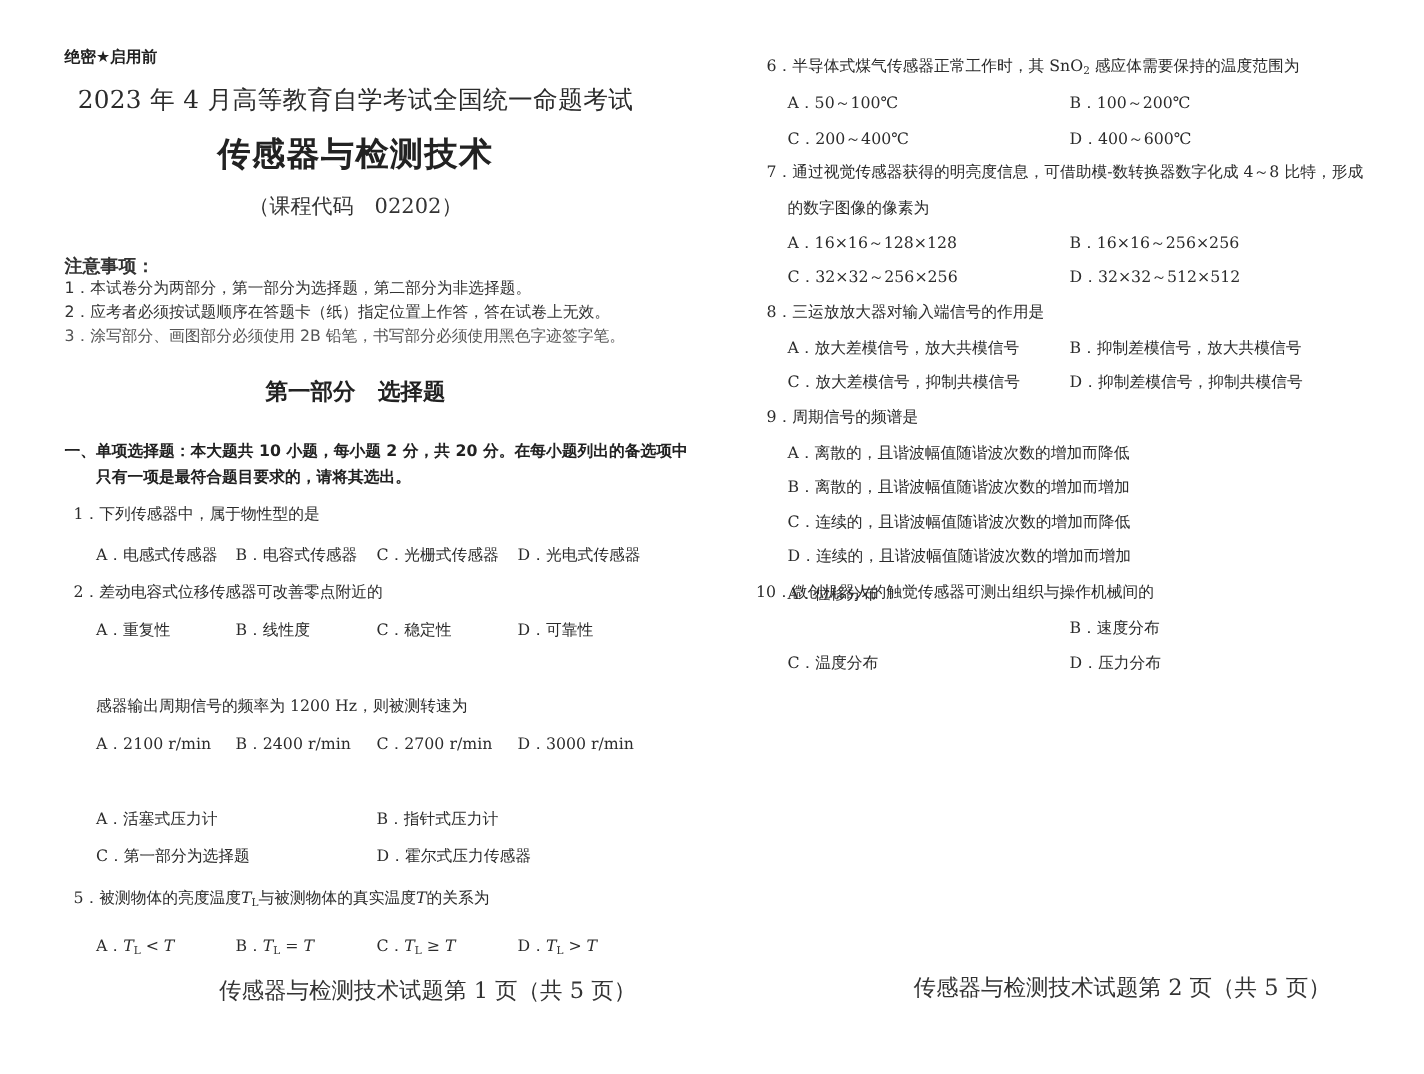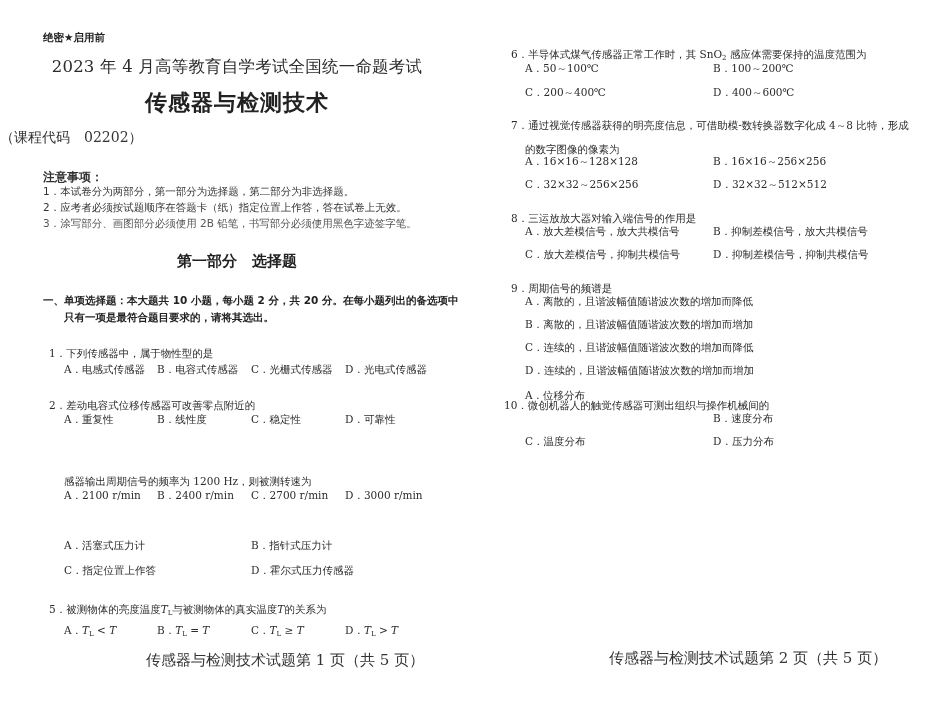--- a/index.html
+++ b/index.html
@@ -5,27 +5,27 @@
   * { box-sizing: border-box; margin: 0; padding: 0; }
   html, body { width: 949px; height: 716px; background: #ffffff; overflow: hidden; }
   body { position: relative; font-family: "DejaVu Serif", "Liberation Serif", serif; color: #2a2a2a; }
   .page { position: absolute; top: 0; height: 540px; }
   #page-left { left: 0; width: 474px; }
   #page-right { left: 474px; width: 475px; }
   .abs { position: absolute; white-space: nowrap; }
   .secret { left: 43px; top: 31px; font-family: "DejaVu Sans", sans-serif; font-size: 10.5px; font-weight: bold; color: #222; }
   .exam-title { left: 0; width: 474px; text-align: center; top: 56px; font-size: 16.5px; color: #2b2b2b; letter-spacing: 0.2px; }
   .subject-title { left: 0; width: 474px; text-align: center; top: 88px; font-size: 22px; font-weight: bold; color: #222; font-family: "DejaVu Sans", sans-serif; letter-spacing: 1px; }
-  .course-code { left: 0; width: 474px; top: 129px; font-size: 14px; color: #333; }
+  .course-code { left: 0; width: 474px; text-align: center; top: 129px; font-size: 14px; color: #333; }
   .notice-head { left: 43px; top: 169px; font-family: Liberation Sans, sans-serif; font-size: 12px; font-weight: bold; color: #333; }
   .notice { left: 43px; font-family: "DejaVu Sans", sans-serif; font-size: 10.5px; color: #333; }
   .notice.n3 { color: #555; }
   .part-title { left: 0; width: 474px; text-align: center; top: 252px; font-size: 15px; font-weight: bold; color: #222; font-family: "DejaVu Sans", sans-serif; }
   .section-head { left: 43px; font-family: "DejaVu Sans", sans-serif; font-size: 10.5px; font-weight: bold; color: #222; }
-  .q { font-size: 10.5px; color: #2b2b2b; margin-top: 11px; }
+  .q { font-size: 10.5px; color: #2b2b2b; }
   .opt { font-size: 10.5px; color: #2b2b2b; }
   .footer { font-size: 15px; color: #333; }
   sub { font-size: 7px; vertical-align: -2px; }
   i.var { font-style: italic; }
 </style>
 </head>
 <body>
 
 <div class="page" id="page-left">
   <div class="abs secret">绝密★启用前</div>
@@ -56,21 +56,21 @@
   <div class="abs opt" style="left:345px; top:413px">D．可靠性</div>
 
   <div class="abs q" style="left:64px; top:464px">感器输出周期信号的频率为 1200 Hz，则被测转速为</div>
   <div class="abs opt" style="left:64px; top:489px">A．2100 r/min</div>
   <div class="abs opt" style="left:157px; top:489px">B．2400 r/min</div>
   <div class="abs opt" style="left:251px; top:489px">C．2700 r/min</div>
   <div class="abs opt" style="left:345px; top:489px">D．3000 r/min</div>
 
   <div class="abs opt" style="left:64px; top:539px">A．活塞式压力计</div>
   <div class="abs opt" style="left:251px; top:539px">B．指针式压力计</div>
-  <div class="abs opt" style="left:64px; top:564px">C．指定位置上作答</div>
+  <div class="abs opt" style="left:64px; top:564px">C．第一部分为选择题</div>
   <div class="abs opt" style="left:251px; top:564px">D．霍尔式压力传感器</div>
 
   <div class="abs q" style="left:49px; top:592px">
     <span>5．被测物体的亮度温度</span><i class="var">T</i><sub>L</sub><span>与被测物体的真实温度</span><i class="var">T</i><span>的关系为</span>
   </div>
   <div class="abs opt" style="left:64px; top:624px">
     <span>A．</span><i class="var">T</i><sub>L</sub><i class="var"> &lt; T</i>
   </div>
   <div class="abs opt" style="left:157px; top:624px">
     <span>B．</span><i class="var">T</i><sub>L</sub><i class="var"> = T</i>

